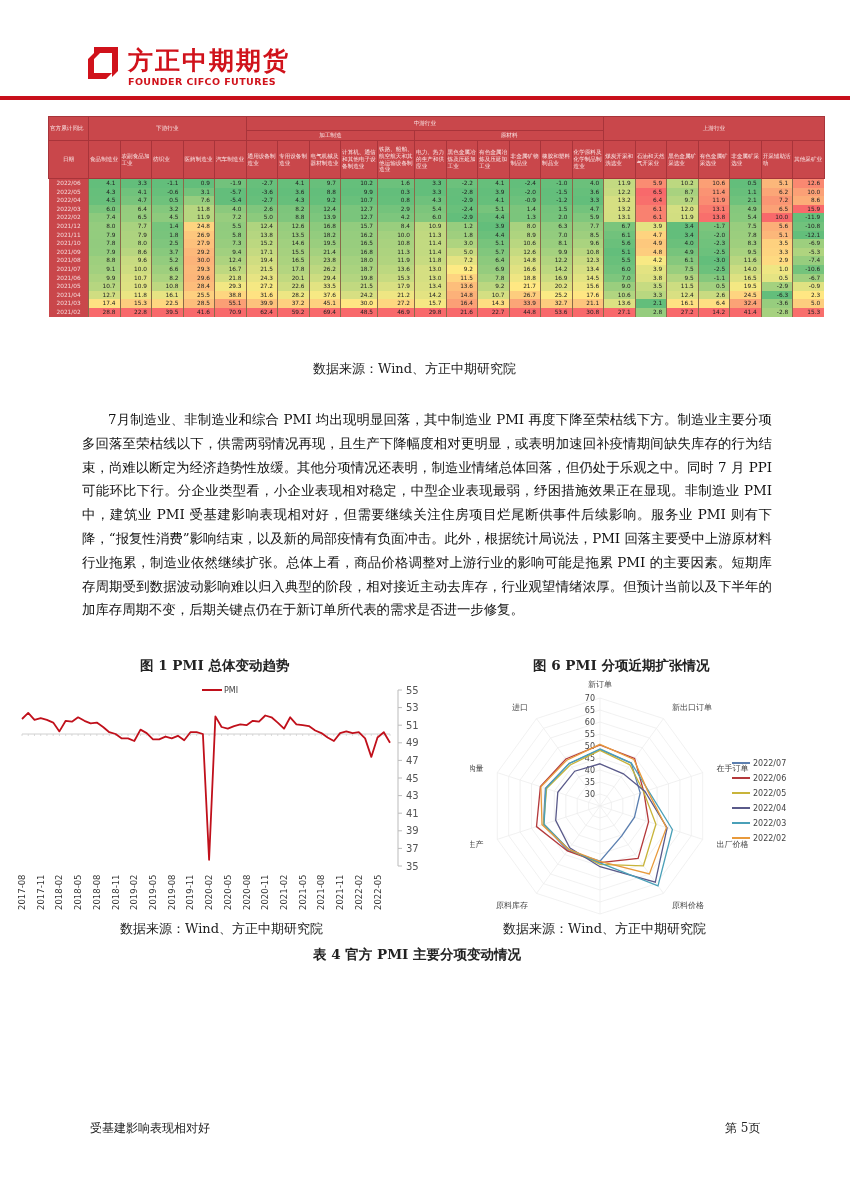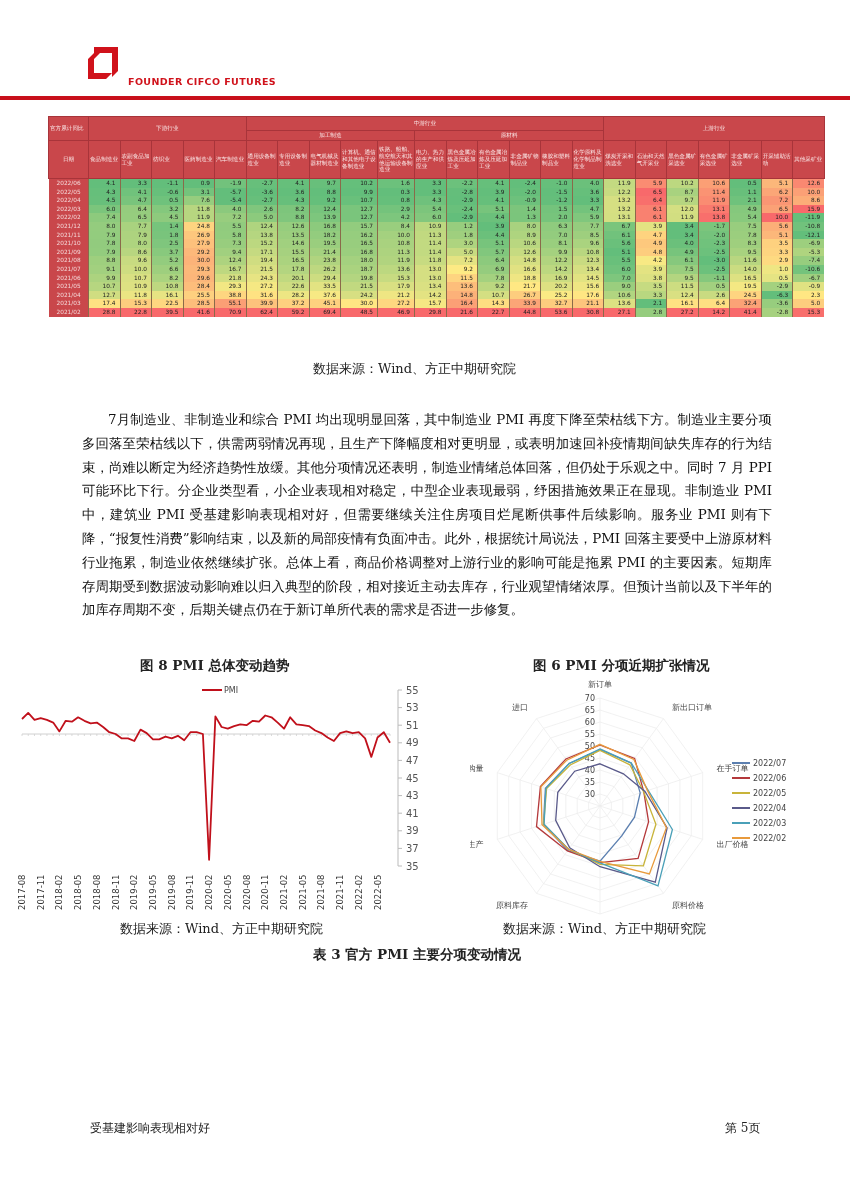--- a/index.html
+++ b/index.html
@@ -32,20 +32,21 @@
 </style>
 </head>
 <body>
 
 <div class="header">
   <svg class="logo-mark" viewBox="0 0 34 34">
     <path d="M8 2 L32 2 L32 8 L14 8 L8 14 Z" fill="#d0121b"></path>
     <path d="M2 14 L8 8 L8 28 L26 28 L20 34 L2 34 Z" fill="#d0121b"></path>
     <path d="M26 8 L32 8 L32 26 L26 32 Z" fill="#d0121b"></path>
   </svg>
+  <div class="logo-cn">方正中期期货</div>
   <div class="logo-en">FOUNDER CIFCO FUTURES</div>
   <div class="header-rule"></div>
 </div>
 
 <div class="tbl-wrap">
   <table class="heat" id="heat-table">
     <colgroup id="heat-cols">
         <col style="width: 40px;">
         <col style="width: 31.5px;">
         <col style="width: 31.5px;">
@@ -527,21 +528,21 @@
           <td style="background: rgb(248, 111, 108);">15.3</td>
         </tr>
       </tbody>
   </table>
 </div>
 
 <div class="caption" style="left:313px; top:360px;">数据来源：Wind、方正中期研究院</div>
 
 <div class="para"><span class="indent"></span><span>7月制造业、非制造业和综合 PMI 均出现明显回落，其中制造业 PMI 再度下降至荣枯线下方。制造业主要分项多回落至荣枯线以下，供需两弱情况再现，且生产下降幅度相对更明显，或表明加速回补疫情期间缺失库存的行为结束，尚难以断定为经济趋势性放缓。其他分项情况还表明，制造业情绪总体回落，但仍处于乐观之中。同时 7 月 PPI 可能环比下行。分企业类型看，小企业表现相对稳定，中型企业表现最弱，纾困措施效果正在显现。非制造业 PMI 中，建筑业 PMI 受基建影响表现相对好，但需要继续关注住房项目烂尾断供事件后续影响。服务业 PMI 则有下降，“报复性消费”影响结束，以及新的局部疫情有负面冲击。此外，根据统计局说法，PMI 回落主要受中上游原材料行业拖累，制造业依然继续扩张。总体上看，商品价格调整对上游行业的影响可能是拖累 PMI 的主要因素。短期库存周期受到数据波动影响难以归入典型的阶段，相对接近主动去库存，行业观望情绪浓厚。但预计当前以及下半年的加库存周期不变，后期关键点仍在于新订单所代表的需求是否进一步修复。</span></div>
 
-<div class="fig-title" style="left:140px; top:657px;">图 8   PMI 总体变动趋势</div>
+<div class="fig-title" style="left:140px; top:657px;">图 1   PMI 总体变动趋势</div>
 <svg class="chart" id="line-chart" style="left:10px; top:678px;" width="420" height="235" viewBox="0 0 420 235">
     <line x1="388" y1="12" x2="388" y2="188" stroke="#bbb" stroke-width="1"></line>
     <line x1="388" y1="188" x2="392" y2="188" stroke="#bbb" stroke-width="1"></line>
     <text x="396" y="191.5" class="axis-text">35</text>
     <line x1="388" y1="170.4" x2="392" y2="170.4" stroke="#bbb" stroke-width="1"></line>
     <text x="396" y="173.9" class="axis-text">37</text>
     <line x1="388" y1="152.8" x2="392" y2="152.8" stroke="#bbb" stroke-width="1"></line>
     <text x="396" y="156.3" class="axis-text">39</text>
     <line x1="388" y1="135.2" x2="392" y2="135.2" stroke="#bbb" stroke-width="1"></line>
     <text x="396" y="138.7" class="axis-text">41</text>
@@ -700,16 +701,16 @@
     <text x="283" y="118" class="radar-text">2022/05</text>
     <line x1="262" y1="130" x2="280" y2="130" stroke="#5a5a8a" stroke-width="2"></line>
     <text x="283" y="133" class="radar-text">2022/04</text>
     <line x1="262" y1="145" x2="280" y2="145" stroke="#4aa0b8" stroke-width="2"></line>
     <text x="283" y="148" class="radar-text">2022/03</text>
     <line x1="262" y1="160" x2="280" y2="160" stroke="#e89a3c" stroke-width="2"></line>
     <text x="283" y="163" class="radar-text">2022/02</text>
   </svg>
 <div class="caption" style="left:503px; top:920px;">数据来源：Wind、方正中期研究院</div>
 
-<div class="fig-title" style="left:313px; top:946px;">表 3   官方 PMI 主要分项变动情况</div>
+<div class="fig-title" style="left:313px; top:946px;">表 4   官方 PMI 主要分项变动情况</div>
 
 <div class="footer-left">受基建影响表现相对好</div>
 <div class="footer-right">第 5页</div>
 
 </body></html>

